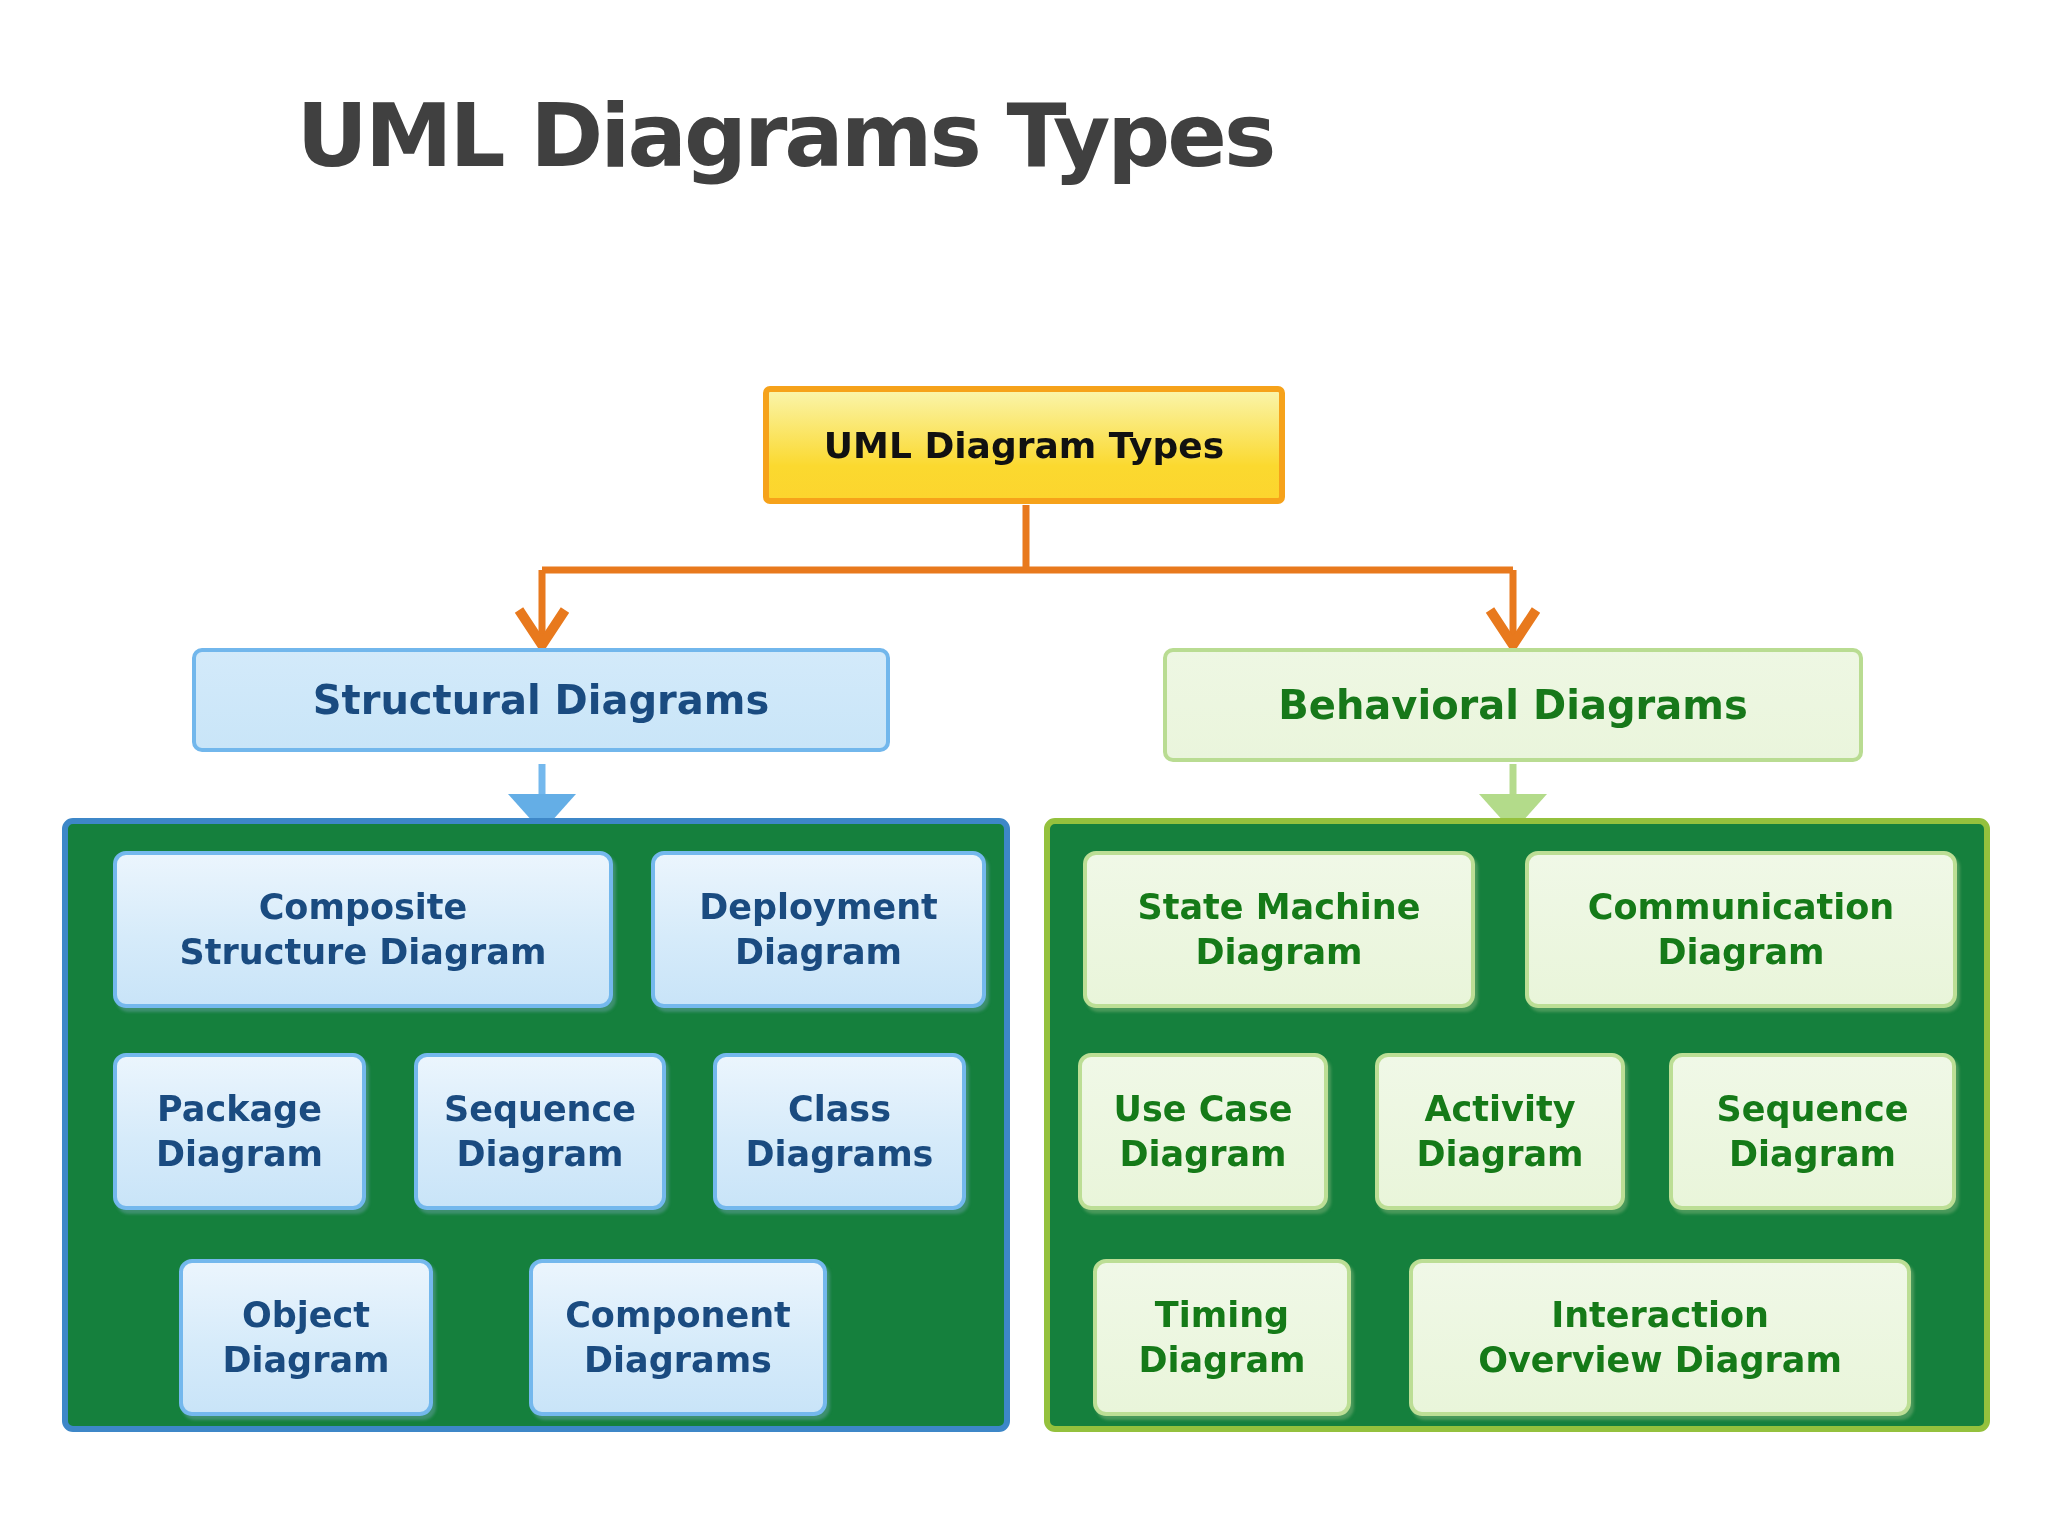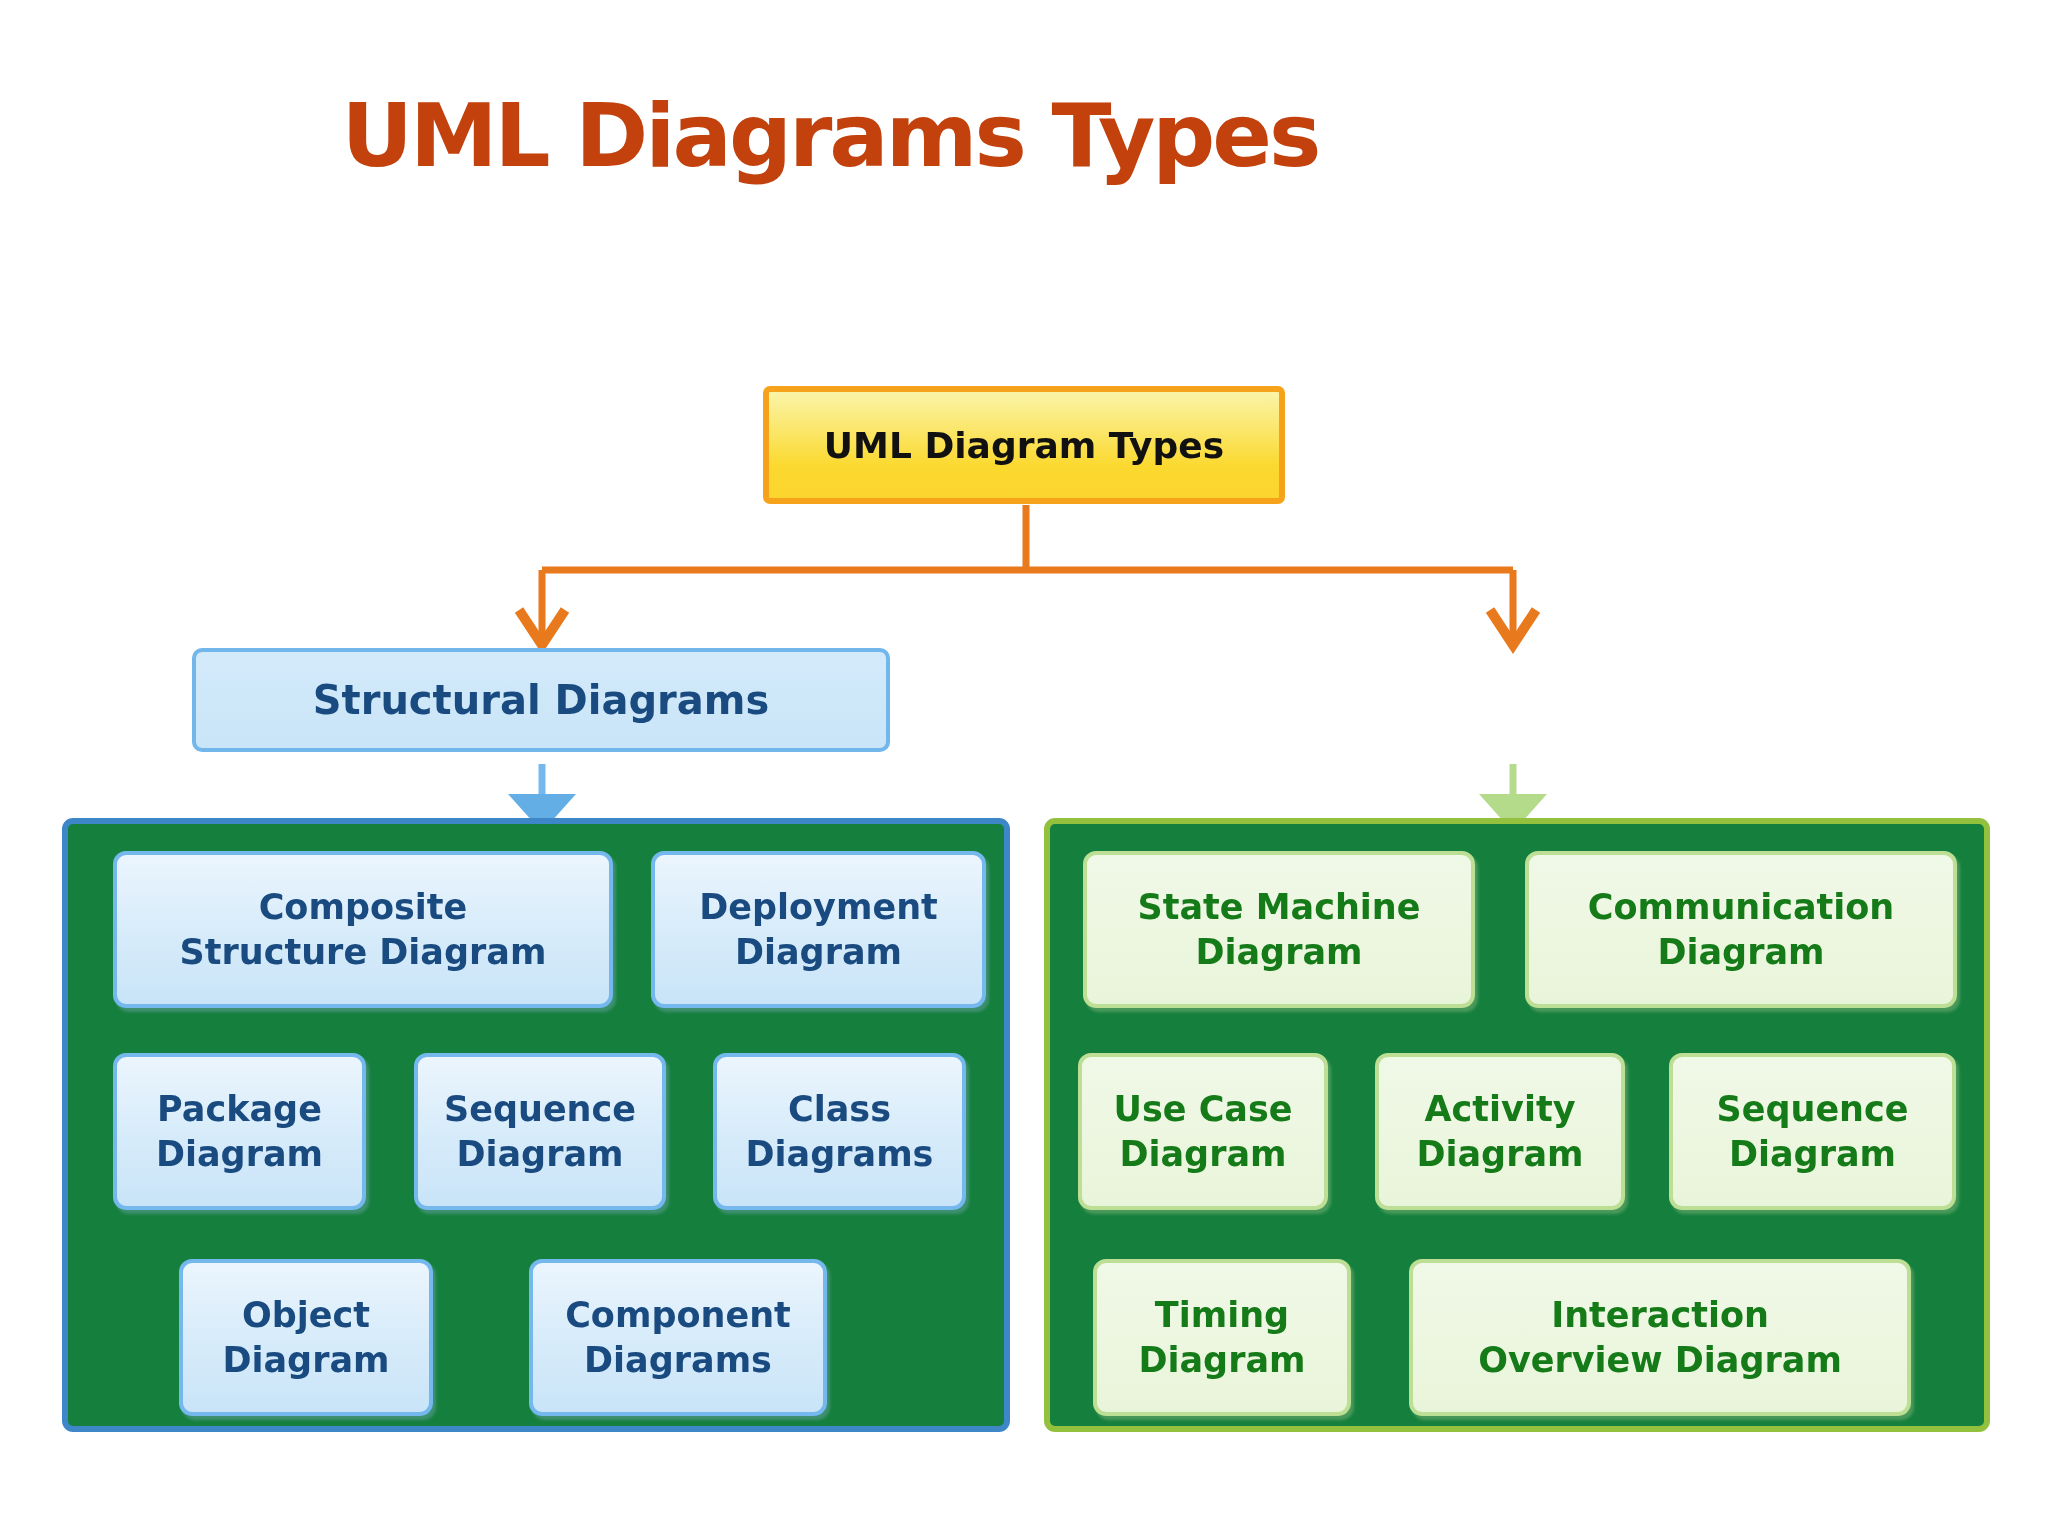--- a/index.html
+++ b/index.html
@@ -3,21 +3,21 @@
 <meta charset="utf-8">
 <style>
   html,body{margin:0;padding:0;background:#ffffff;}
   body{
     width:2048px;height:1536px;position:relative;overflow:hidden;
     font-family:"DejaVu Sans","Liberation Sans",sans-serif;
   }
   .stage{position:absolute;inset:0;}
   .title{
     position:absolute;left:0;top:84px;width:1570px;text-align:center;
-    font-size:88px;font-weight:bold;color:#c2410c;letter-spacing:-3px;padding-left:45px;
+    font-size:88px;font-weight:bold;color:#404040;letter-spacing:-3px;
   }
   .connectors{position:absolute;left:0;top:0;pointer-events:none;}
   .node{
     position:absolute;display:flex;align-items:center;justify-content:center;
     text-align:center;font-weight:bold;white-space:pre-line;box-sizing:border-box;
   }
   .node.root{
     background:linear-gradient(180deg,#FAF4A8 0%,#FBD92F 70%,#FCD52E 100%);
     border:6px solid #F6A21A;border-radius:7px;
     color:#111111;font-size:36px;
@@ -69,20 +69,21 @@
     <path d="M542 764 L542 798" stroke="#74B8ED" stroke-width="7" fill="none"></path>
     <polygon points="508,794 576,794 542,832" fill="#64AEE6"></polygon>
 
     <path d="M1513 764 L1513 798" stroke="#B5DB8D" stroke-width="7" fill="none"></path>
     <polygon points="1479,794 1547,794 1513,832" fill="#B3DB8A"></polygon>
   </svg>
 
   <div class="node root" style="left:763px;top:386px;width:522px;height:118px;">UML Diagram Types</div>
 
   <div class="node cat-blue" style="left:192px;top:648px;width:698px;height:104px;">Structural Diagrams</div>
+  <div class="node cat-green" style="left:1163px;top:648px;width:700px;height:114px;">Behavioral Diagrams</div>
 
   <div class="group blue" style="left:62px;top:818px;width:948px;height:614px;">
     <div class="leaf blue" style="left:45px;top:27px;width:500px;height:157px;">Composite
 Structure Diagram</div>
     <div class="leaf blue" style="left:583px;top:27px;width:335px;height:157px;">Deployment
 Diagram</div>
     <div class="leaf blue" style="left:45px;top:229px;width:253px;height:157px;">Package
 Diagram</div>
     <div class="leaf blue" style="left:346px;top:229px;width:252px;height:157px;">Sequence
 Diagram</div>

